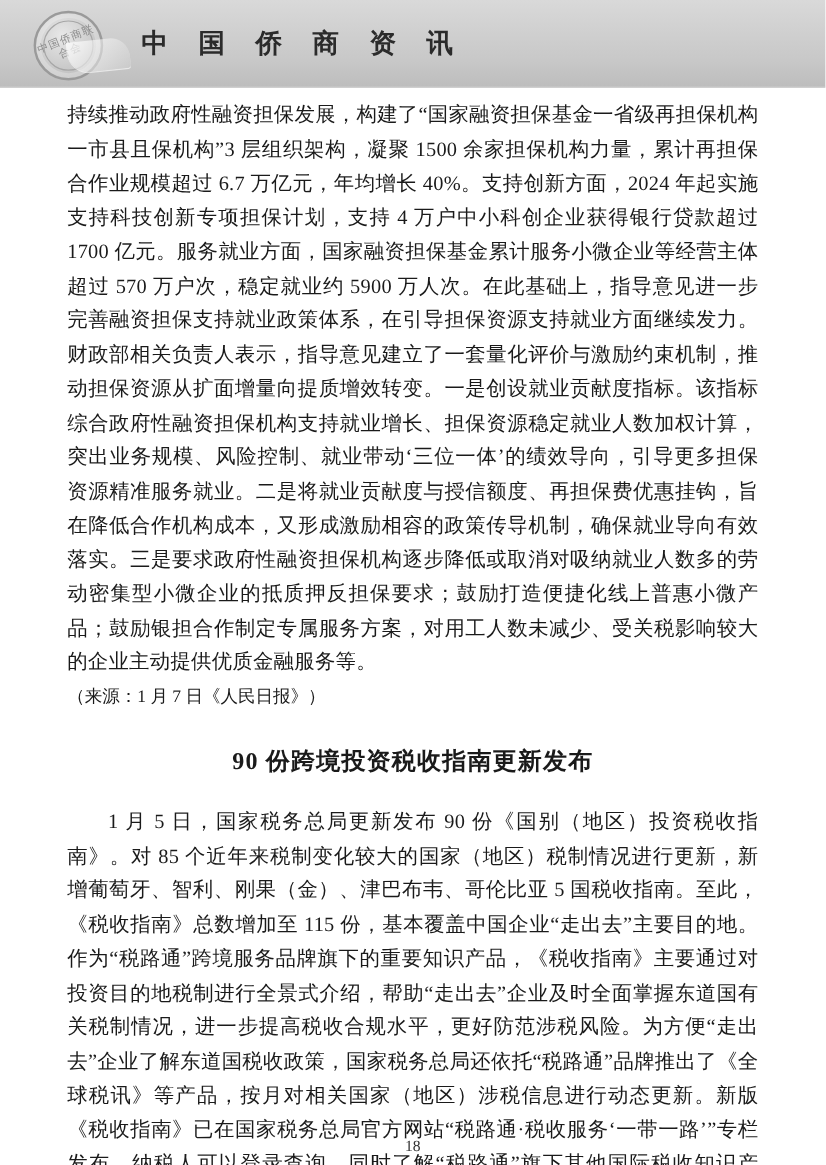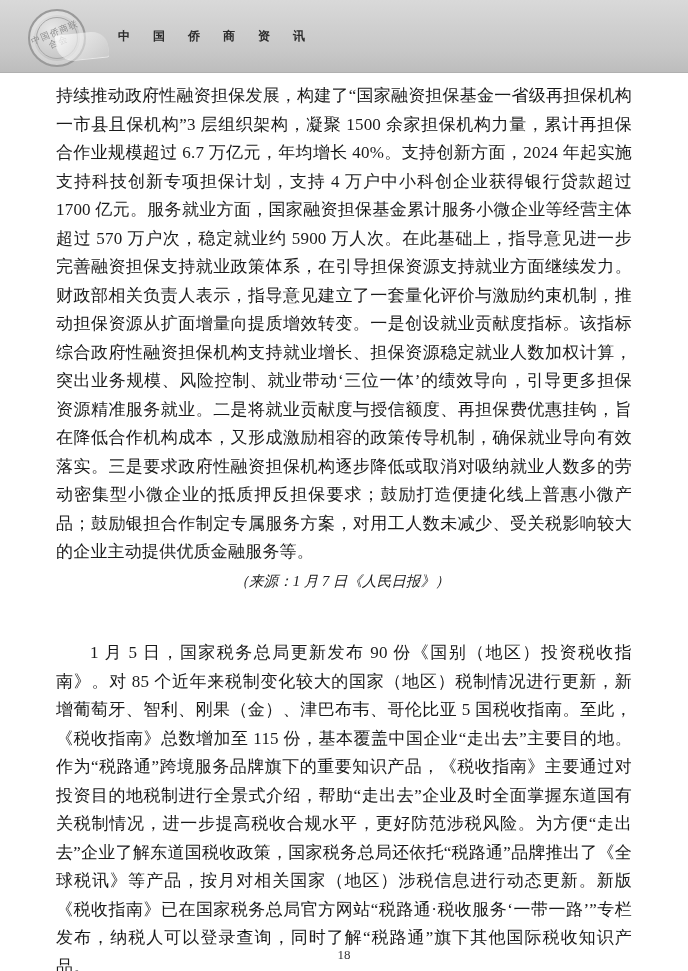--- a/index.html
+++ b/index.html
@@ -87,21 +87,21 @@
     top: 30px;
     width: 52px;
     height: 26px;
     background: linear-gradient(135deg, rgba(255,255,255,.75), rgba(210,210,210,.35));
     border-radius: 0 16px 2px 18px;
     transform: rotate(-6deg);
     box-shadow: 0 1px 0 rgba(255,255,255,.6);
   }
   .header-title {
     font-family: "Liberation Serif", serif;
-    font-size: 12px;
+    font-size: 22px;
     letter-spacing: 10px;
     color: #2b2b2b;
     font-weight: 700;
     margin-left: 6px;
     white-space: nowrap;
   }
 
   
   .page-body {
     position: absolute;
@@ -131,23 +131,22 @@
     font-weight: 700;
     text-align: center;
     letter-spacing: 1px;
     line-height: 32px;
   }
 
   .source-line {
     margin: 0;
     font-size: 14.6px;
     line-height: 28.5px;
-    text-align: center;
+    text-align: left;
     padding-right: 4px;
-    font-style: italic;
   }
 
   
   .section-head {
     position: relative;
     height: 34px;
     margin-top: 34px;
     background: linear-gradient(to right, #d6d6d6 0%, #d9d9d9 55%, #e9e9e9 85%, #f6f6f6 100%);
   }
   .section-head-text {
@@ -189,20 +188,21 @@
 <div class="page-body">
 
   <div>
     <p class="para">持续推动政府性融资担保发展，构建了“国家融资担保基金一省级再担保机构一市县且保机构”3 层组织架构，凝聚 1500 余家担保机构力量，累计再担保合作业规模超过 6.7 万亿元，年均增长 40%。支持创新方面，2024 年起实施支持科技创新专项担保计划，支持 4 万户中小科创企业获得银行贷款超过 1700 亿元。服务就业方面，国家融资担保基金累计服务小微企业等经营主体超过 570 万户次，稳定就业约 5900 万人次。在此基础上，指导意见进一步完善融资担保支持就业政策体系，在引导担保资源支持就业方面继续发力。财政部相关负责人表示，指导意见建立了一套量化评价与激励约束机制，推动担保资源从扩面增量向提质增效转变。一是创设就业贡献度指标。该指标综合政府性融资担保机构支持就业增长、担保资源稳定就业人数加权计算，突出业务规模、风险控制、就业带动‘三位一体’的绩效导向，引导更多担保资源精准服务就业。二是将就业贡献度与授信额度、再担保费优惠挂钩，旨在降低合作机构成本，又形成激励相容的政策传导机制，确保就业导向有效落实。三是要求政府性融资担保机构逐步降低或取消对吸纳就业人数多的劳动密集型小微企业的抵质押反担保要求；鼓励打造便捷化线上普惠小微产品；鼓励银担合作制定专属服务方案，对用工人数未减少、受关税影响较大的企业主动提供优质金融服务等。</p>
     <p class="source-line">（来源：1 月 7 日《人民日报》）</p>
   </div>
 
   <div class="section-gap-1"></div>
 
   <div>
+    <h2 class="article-title">90 份跨境投资税收指南更新发布</h2>
     <div class="section-gap-2"></div>
     <p class="para indent">1 月 5 日，国家税务总局更新发布 90 份《国别（地区）投资税收指南》。对 85 个近年来税制变化较大的国家（地区）税制情况进行更新，新增葡萄牙、智利、刚果（金）、津巴布韦、哥伦比亚 5 国税收指南。至此，《税收指南》总数增加至 115 份，基本覆盖中国企业“走出去”主要目的地。作为“税路通”跨境服务品牌旗下的重要知识产品，《税收指南》主要通过对投资目的地税制进行全景式介绍，帮助“走出去”企业及时全面掌握东道国有关税制情况，进一步提高税收合规水平，更好防范涉税风险。为方便“走出去”企业了解东道国税收政策，国家税务总局还依托“税路通”品牌推出了《全球税讯》等产品，按月对相关国家（地区）涉税信息进行动态更新。新版《税收指南》已在国家税务总局官方网站“税路通·税收服务‘一带一路’”专栏发布，纳税人可以登录查询，同时了解“税路通”旗下其他国际税收知识产品。</p>
   </div>
 
   <div class="section-head">
     <div class="section-head-text">宏观经济</div>
   </div>
 
 </div>
 

